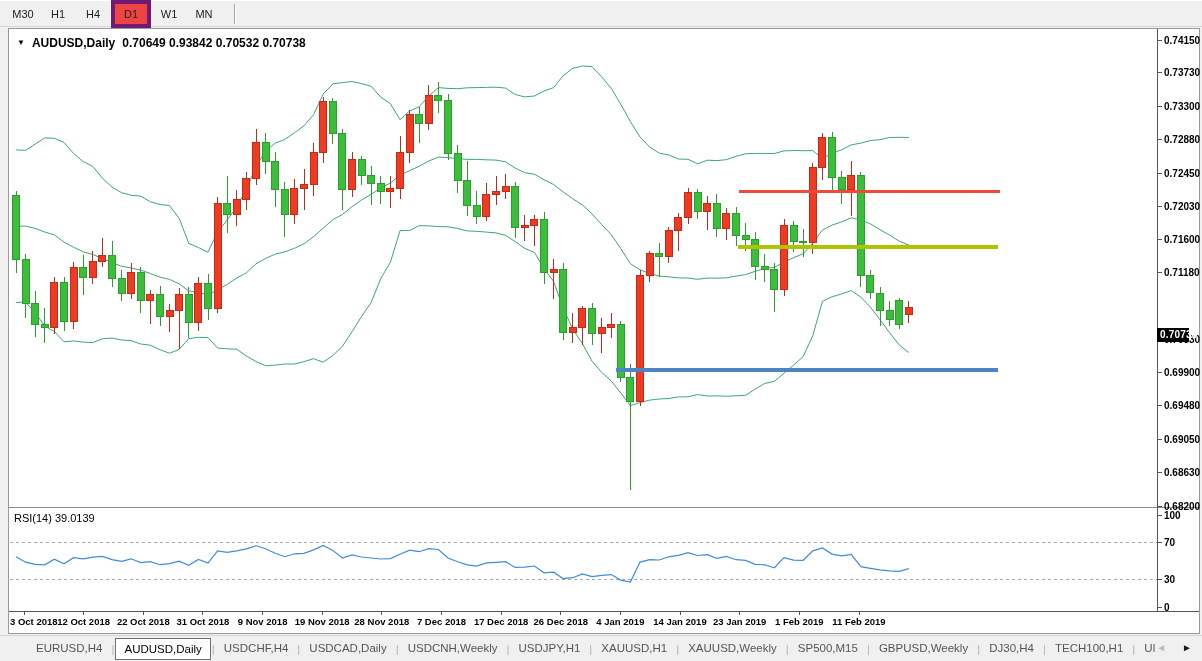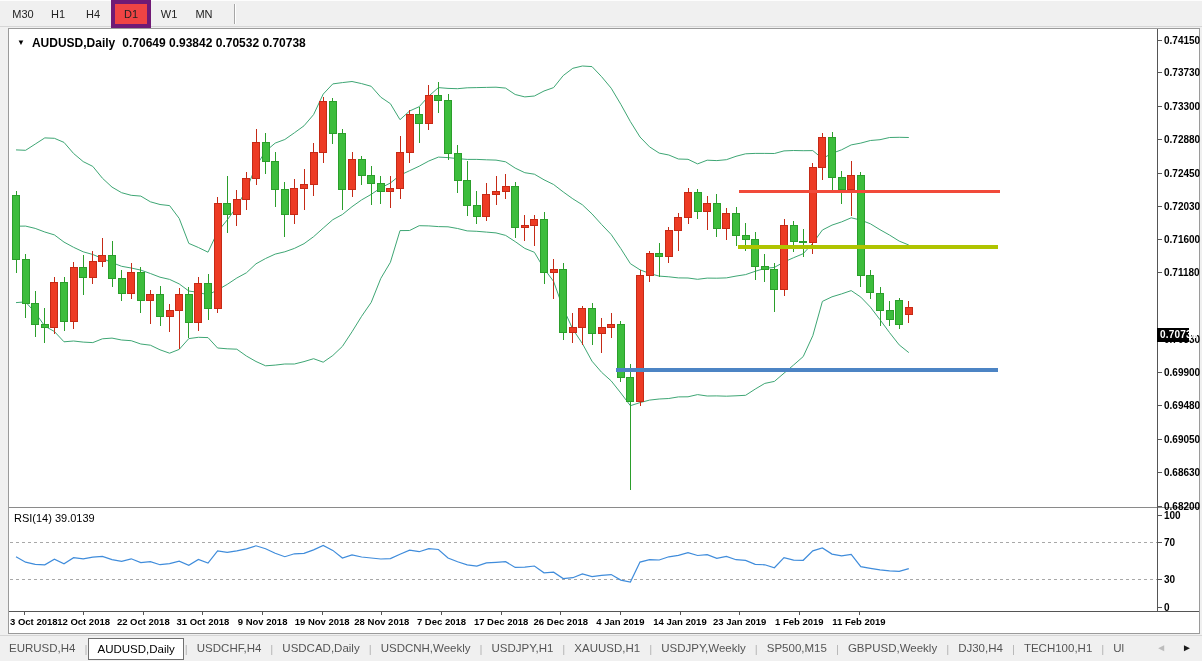--- a/index.html
+++ b/index.html
@@ -19,21 +19,21 @@
         font-family:"Liberation Sans",sans-serif}
   #chart-title{position:absolute;left:9px;top:8px;display:flex;align-items:center;gap:7px;
                font-size:12px;font-weight:bold;color:#000;white-space:nowrap}
   #chart-title .tri{font-size:8px;line-height:12px}
   #rsi-label{position:absolute;left:6px;top:484px;font-size:11px;font-weight:normal;color:#000;white-space:nowrap}
   #price-badge{position:absolute;left:1149px;width:32px;height:14px;background:#000;color:#fff;
                font-size:10px;font-weight:bold;line-height:14px;padding-left:3px;box-sizing:border-box;
                letter-spacing:.2px}
   
   #tabbar{position:absolute;left:0;top:635px;width:1202px;height:26px;background:#f0f0f0;
-          border-top:1px solid #d6d6d6;display:flex;align-items:center;padding-left:1px;
+          border-top:1px solid #d6d6d6;display:flex;align-items:center;padding-left:28px;
           box-sizing:border-box;font-size:11.5px;color:#555;overflow:hidden;white-space:nowrap}
   .tab{padding:0 8px;height:21px;line-height:21px}
   .tab.active{background:#fff;border:1px solid #707070;color:#000;height:20px;line-height:20px}
   .tab-sep{color:#b5b5b5;padding:0 1px}
   #tab-arrows{position:absolute;right:10px;top:640px;display:flex;gap:16px;font-size:10px;line-height:16px}
   #tab-arrows .dis{color:#bcbcbc}
   #tab-arrows .en{color:#1a1a1a}
 </style>
 </head>
 <body>
@@ -335,21 +335,21 @@
     <span class="tab">USDCHF,H4</span>
     <span class="tab-sep">|</span>
     <span class="tab">USDCAD,Daily</span>
     <span class="tab-sep">|</span>
     <span class="tab">USDCNH,Weekly</span>
     <span class="tab-sep">|</span>
     <span class="tab">USDJPY,H1</span>
     <span class="tab-sep">|</span>
     <span class="tab">XAUUSD,H1</span>
     <span class="tab-sep">|</span>
-    <span class="tab">USDJPY,Weekly</span>
+    <span class="tab">XAUUSD,Weekly</span>
     <span class="tab-sep">|</span>
     <span class="tab">SP500,M15</span>
     <span class="tab-sep">|</span>
     <span class="tab">GBPUSD,Weekly</span>
     <span class="tab-sep">|</span>
     <span class="tab">DJ30,H4</span>
     <span class="tab-sep">|</span>
     <span class="tab">TECH100,H1</span>
     <span class="tab-sep">|</span>
     <span class="tab">Ul</span>

